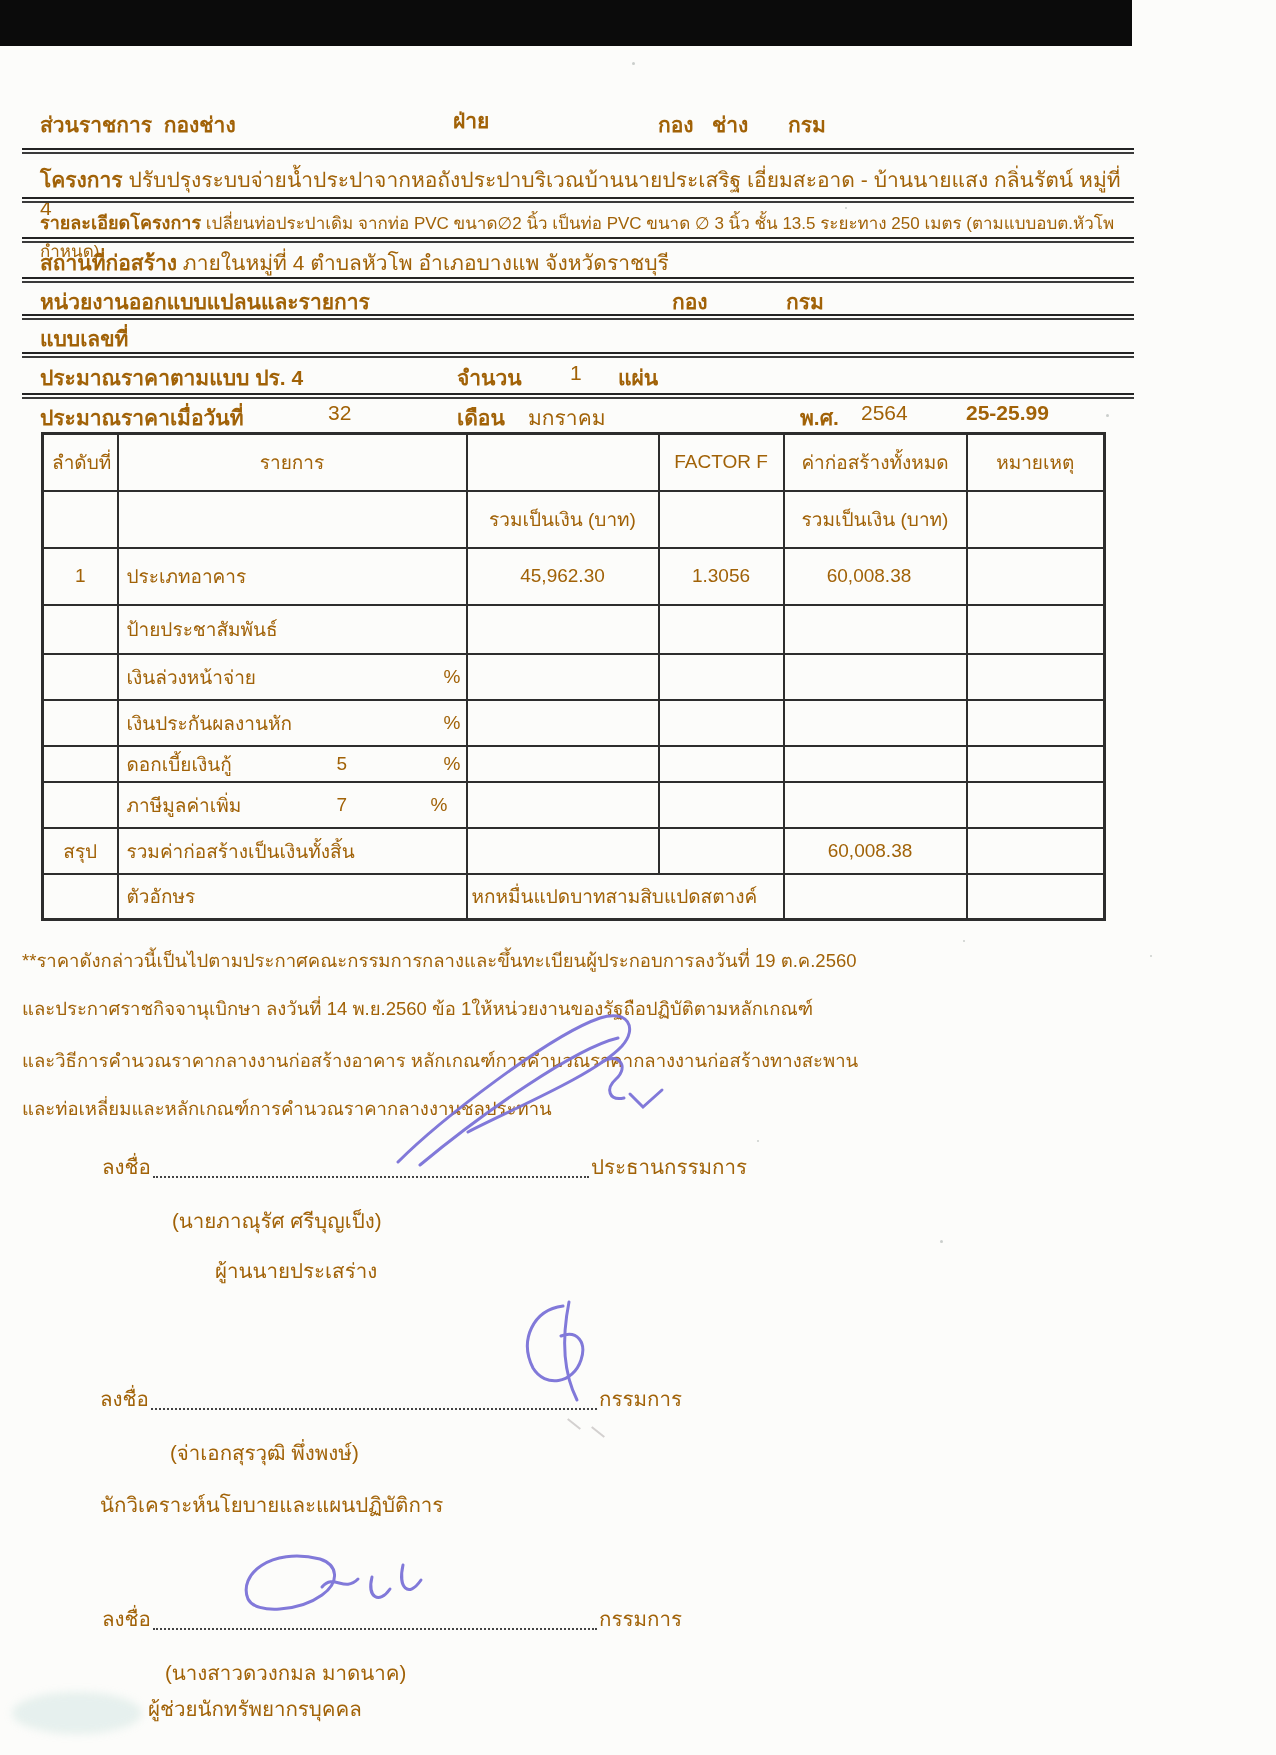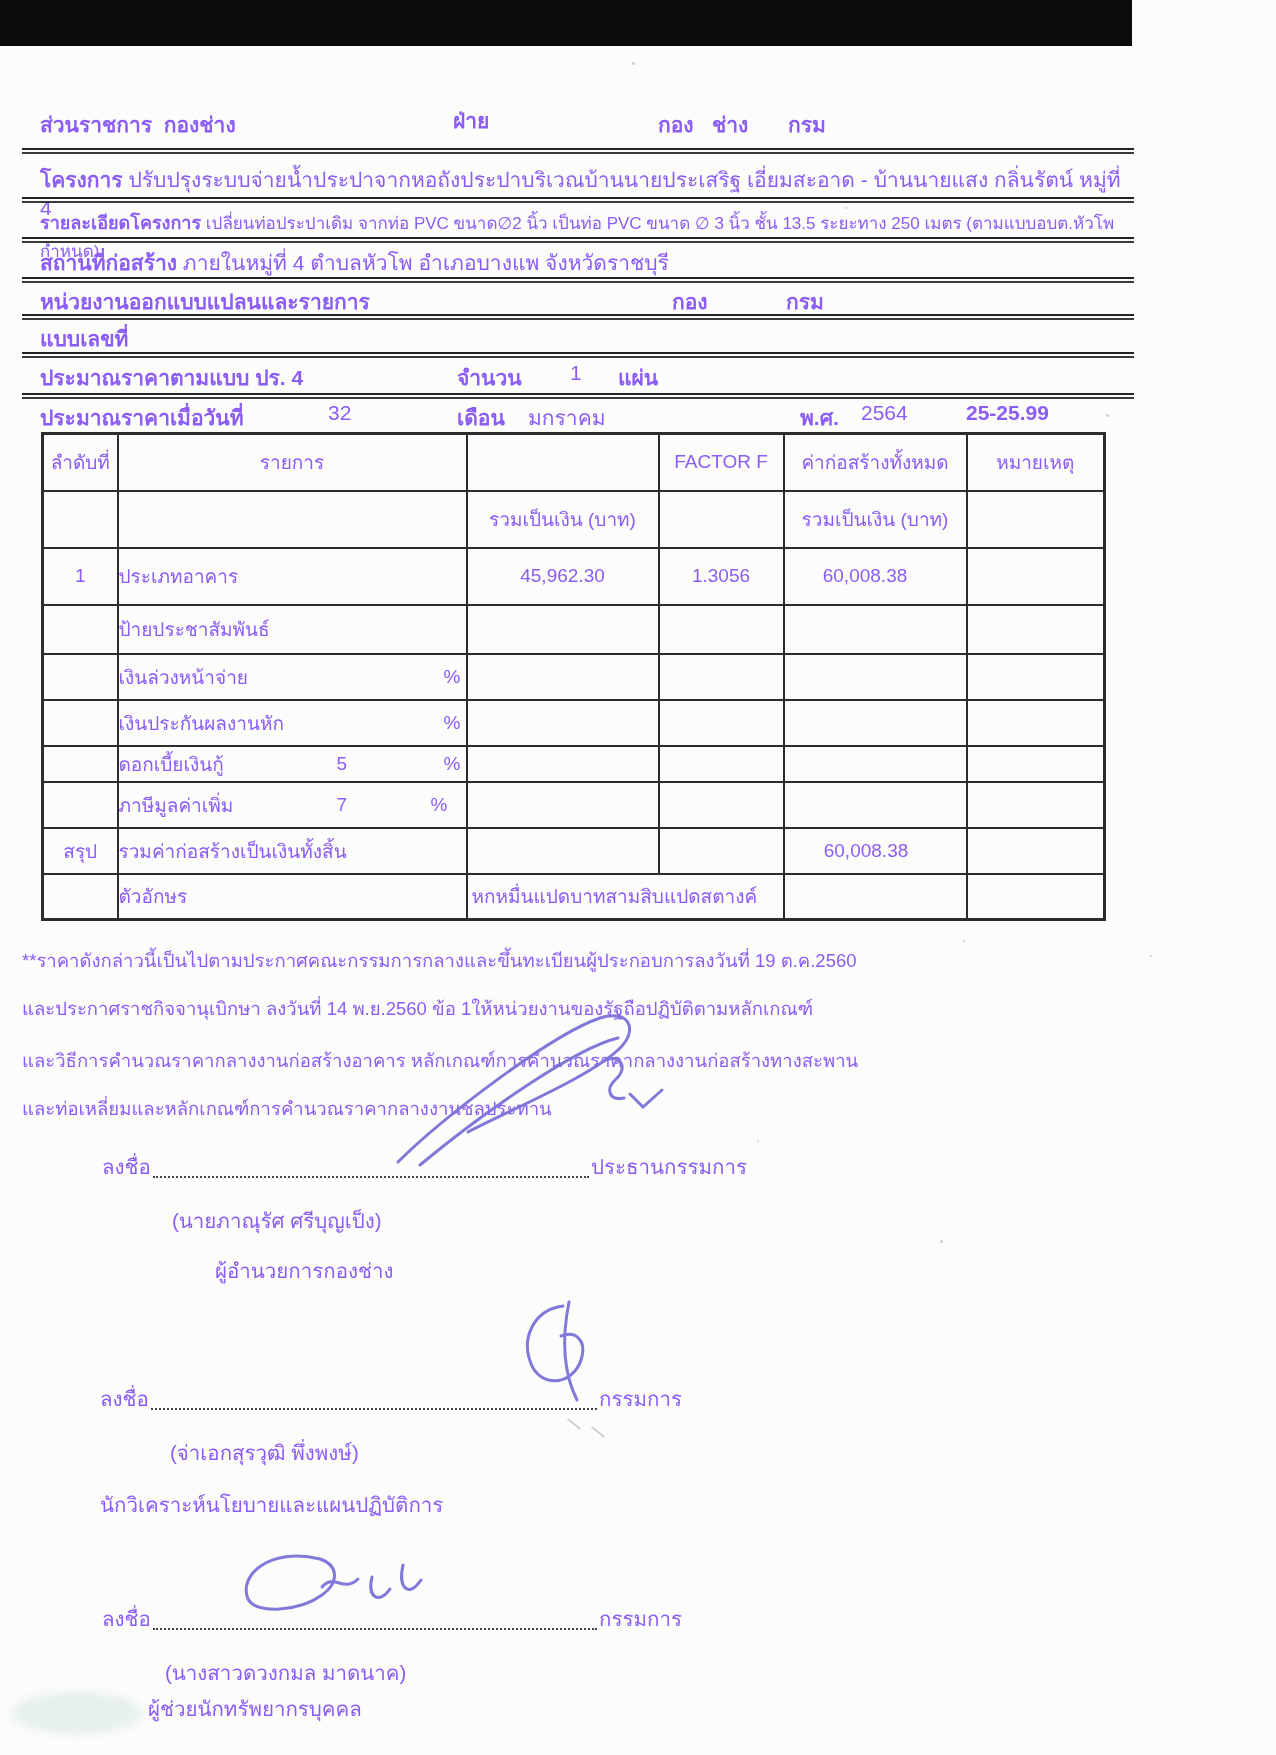--- a/index.html
+++ b/index.html
@@ -1,28 +1,28 @@
 <!DOCTYPE html>
 <html><head>
 <meta charset="utf-8">
 <style>
   html,body{margin:0;padding:0;background:#ffffff;}
   .page{position:relative;width:1276px;height:1755px;background:#fcfcfa;overflow:hidden;
-        font-family:"Liberation Sans","DejaVu Sans",sans-serif;color:#8b5cf6;}
+        font-family:"Liberation Sans","DejaVu Sans",sans-serif;color:#a16207;}
   .abs{position:absolute;}
   .b{font-weight:bold;}
   .rule{position:absolute;left:22px;width:1112px;height:2px;
         border-top:2px solid #232323;border-bottom:2px solid #3a3a3a;}
   .h1{font-size:21px;}
   .h2{font-size:17px;}
   .scanbar{position:absolute;left:0;top:0;width:1132px;height:46px;background:#0b0b0b;}
   .speck{position:absolute;border-radius:50%;background:#8f9693;opacity:.45;}
   table.cost{position:absolute;left:41px;top:432px;width:1062px;border-collapse:collapse;
         table-layout:fixed;border:3px solid #2d2d2d;}
-  table.cost td{border:2px solid #2d2d2d;font-size:19px;padding:0 0;vertical-align:middle;
+  table.cost td{border:2px solid #2d2d2d;font-size:19px;padding:0 8px;vertical-align:middle;
         overflow:visible;white-space:nowrap;}
   td.c{text-align:center;} td.r{text-align:center;}
   td.itemcell{position:relative;padding-left:10px;}
   .val{position:absolute;left:218px;top:50%;transform:translateY(-50%);}
   .pct{position:absolute;left:325px;top:50%;transform:translateY(-50%);}
   .fnote{position:absolute;left:22px;font-size:18.5px;}
   .sigrow{position:absolute;display:flex;align-items:flex-end;font-size:20.5px;white-space:nowrap;}
   .dots{flex:1;border-bottom:2.5px dotted #434343;margin:0 2px 5px 2px;height:0;}
   .signame,.sigtitle{position:absolute;font-size:20.5px;white-space:nowrap;}
   .ink{position:absolute;pointer-events:none;}
@@ -204,21 +204,21 @@
       <path d="M60,165 C120,115 215,48 258,38"></path>
       <path d="M242,62 c16,-10 28,4 14,17 c-11,10 -7,22 8,19 m6,-4 l13,13 19,-17"></path>
     </g>
   </svg>
   <div class="sigrow" style="left:102px;top:1150px;width:645px;">
     <span>ลงชื่อ</span>
     <span class="dots"></span>
     <span>ประธานกรรมการ</span>
   </div>
   <div class="signame" style="left:172px;top:1204px;">(นายภาณุรัศ  ศรีบุญเป็ง)</div>
-  <div class="sigtitle" style="left:215px;top:1254px;">ผู้อำนวยการกองช่าง</div>
+  <div class="sigtitle" style="left:215px;top:1254px;">ผู้านนายประเสร่าง</div>
 
   <svg class="ink" style="left:505px;top:1296px;" width="125" height="112" viewBox="0 0 125 112">
     <g fill="none" stroke="#7b72d8" stroke-width="3" stroke-linecap="round" opacity="0.95">
       <path d="M58,10 C28,14 14,44 28,72 C40,92 68,88 76,64 C82,46 72,34 56,40"></path>
       <path d="M64,6 C58,36 56,72 72,104"></path>
     </g>
   </svg>
   <div class="dash" style="left:566px;top:1423px;"></div>
   <div class="dash" style="left:590px;top:1431px;"></div>
   <div class="sigrow" style="left:100px;top:1382px;width:582px;">

